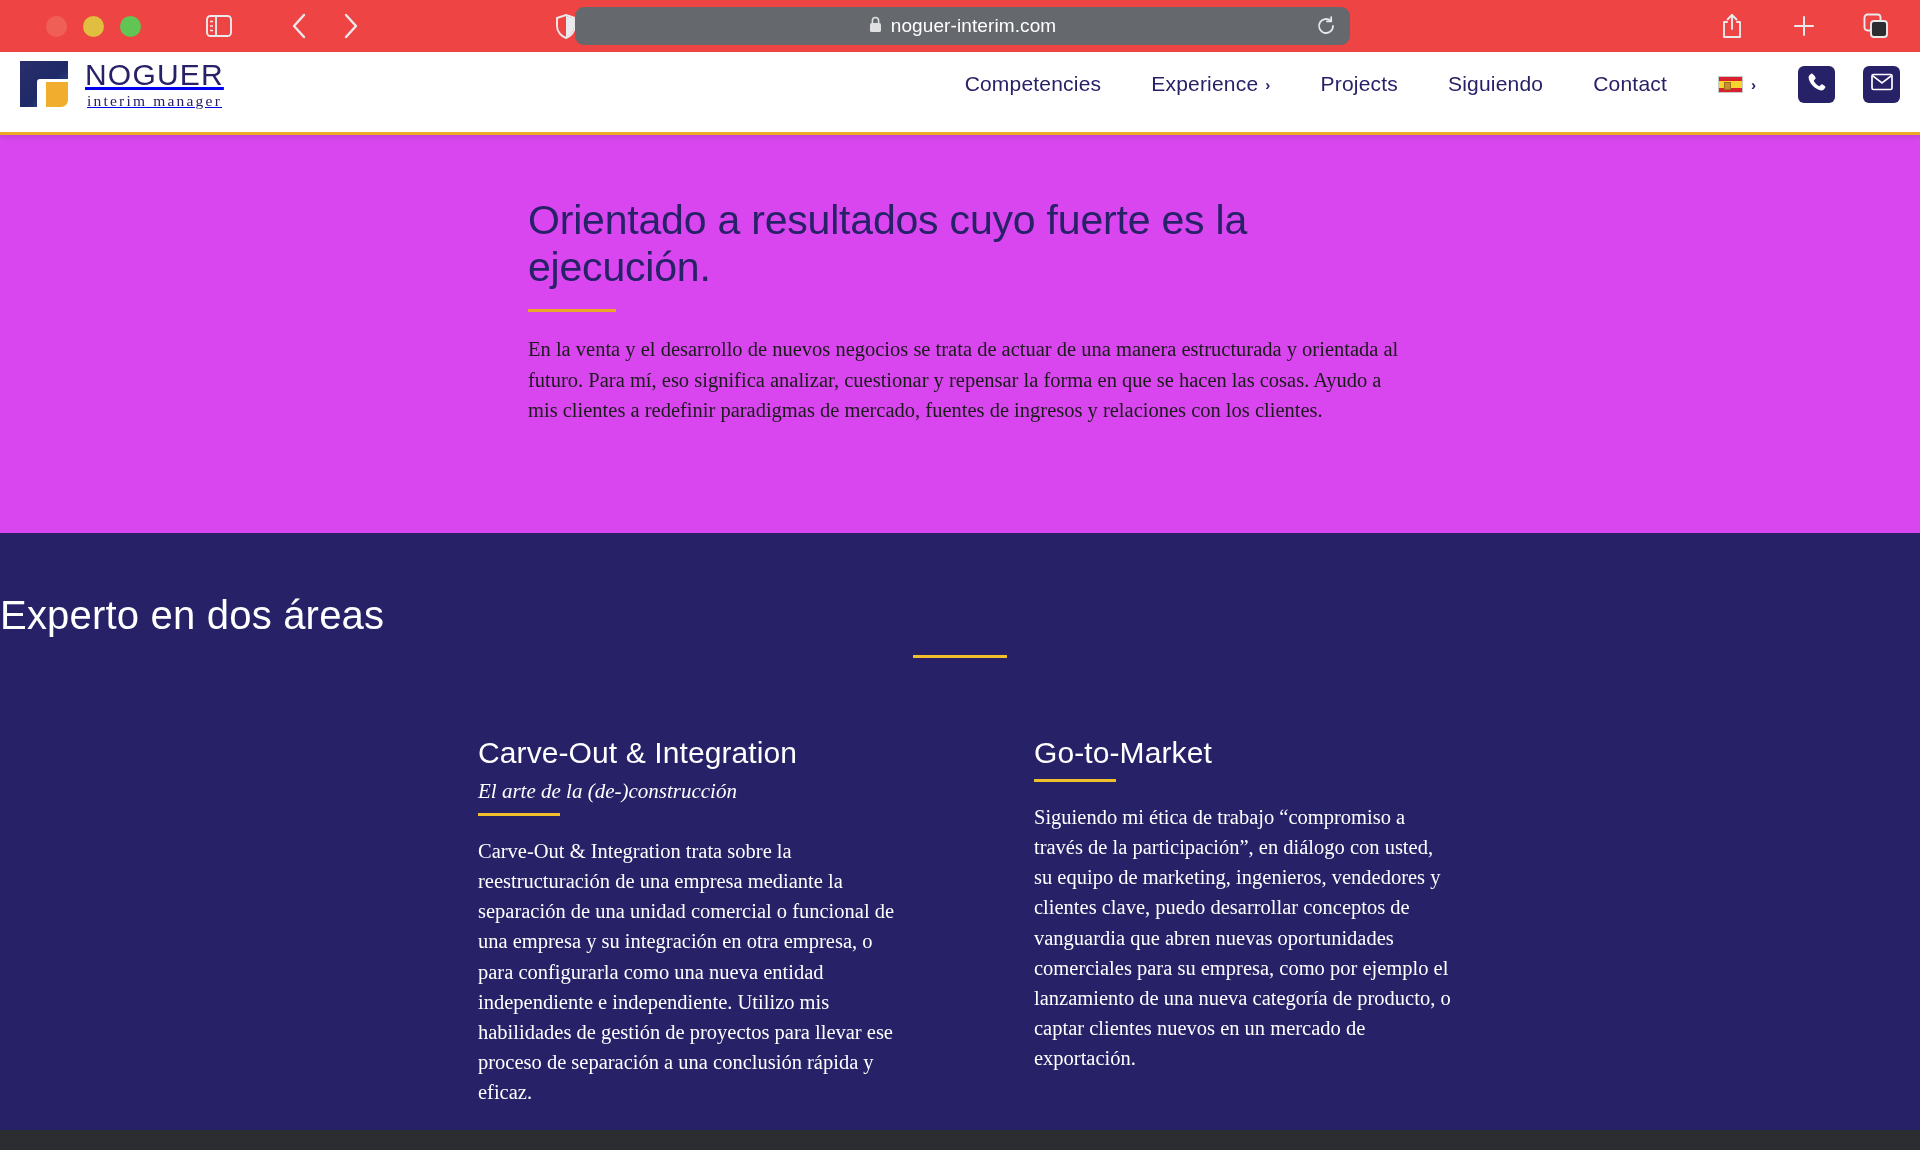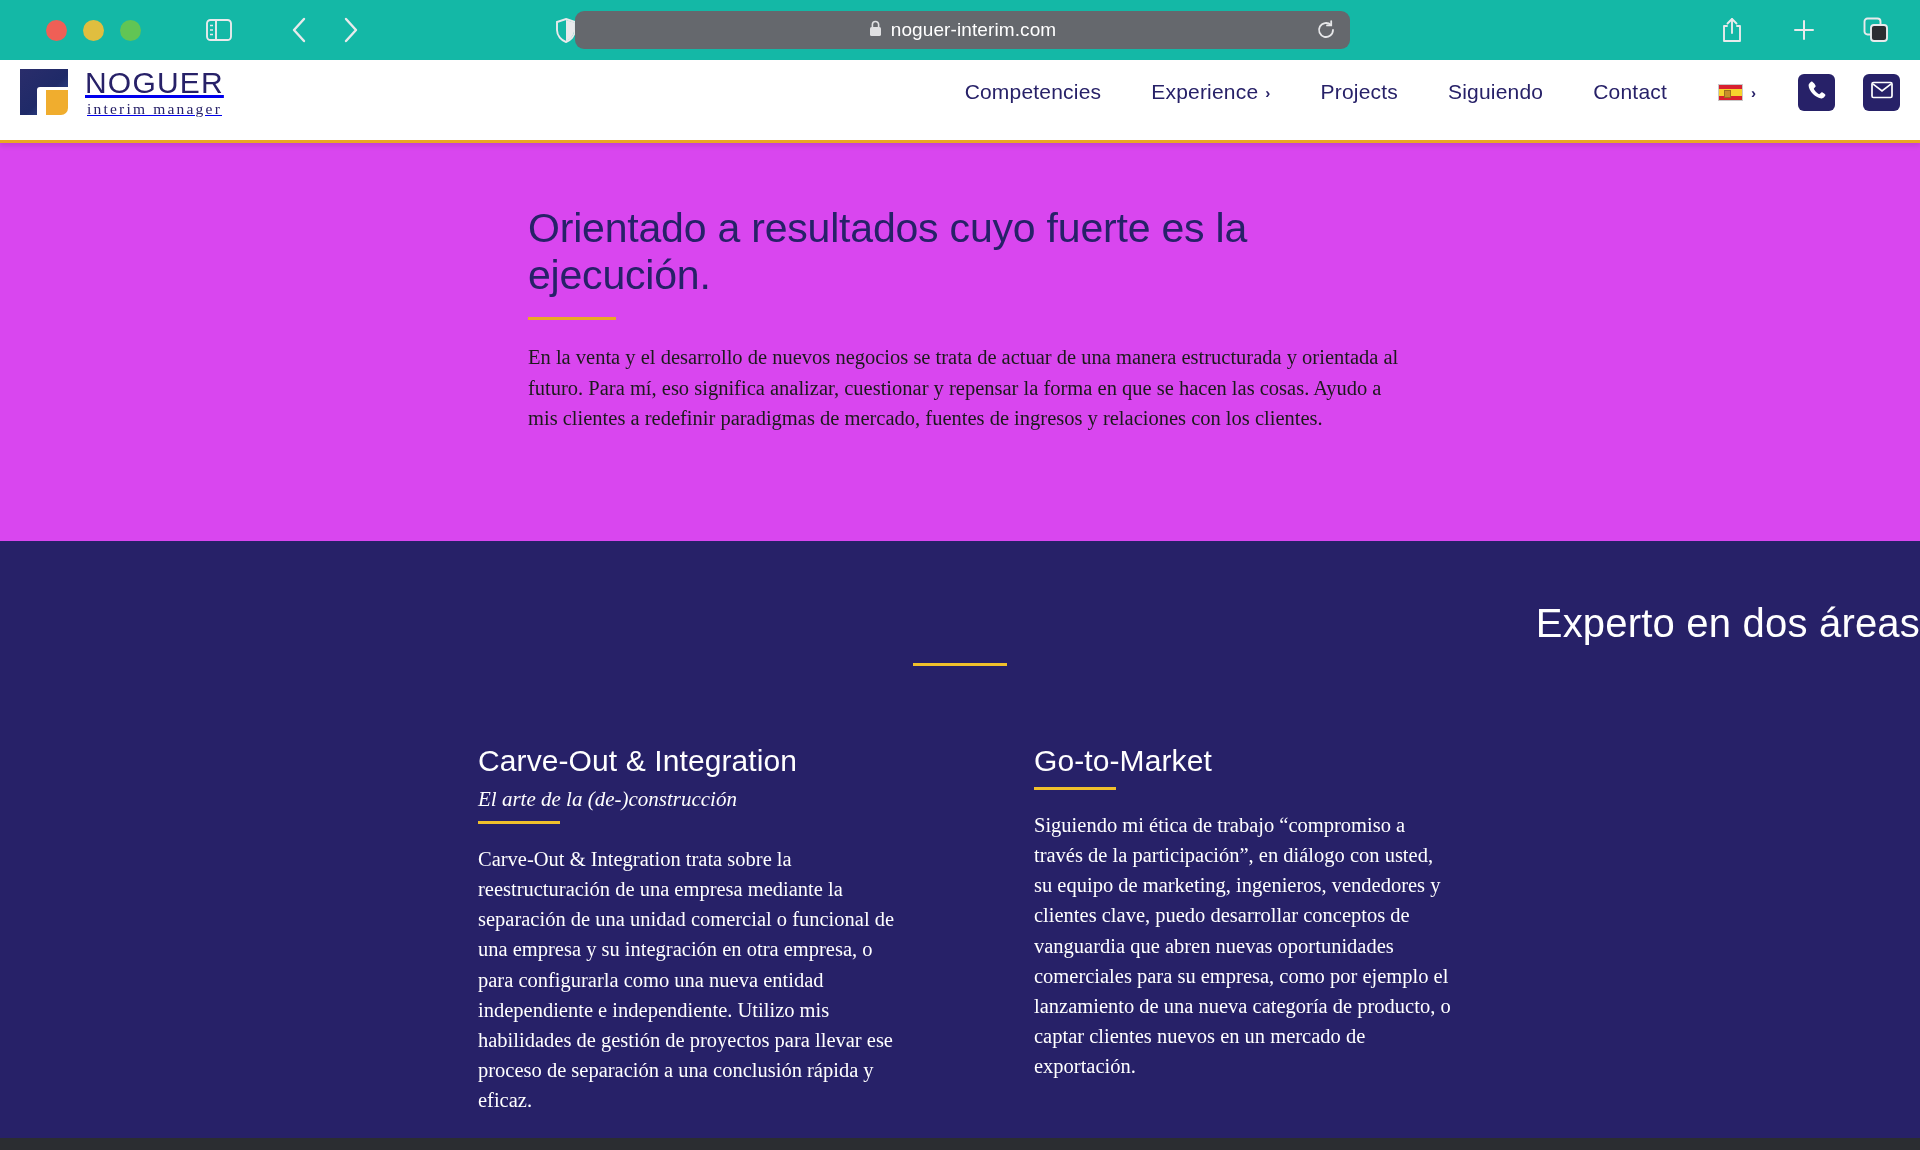--- a/index.html
+++ b/index.html
@@ -6,22 +6,22 @@
   html, body {
     width: 1920px;
     height: 1150px;
     overflow: hidden;
     background: #2b2d31;
     font-family: "Liberation Sans", sans-serif;
   }
 
   
   .browser-chrome {
-    height: 60px;
-    background: #14b8a6;
+    height: 52px;
+    background: #ef4444;
     display: flex;
     align-items: center;
     padding: 0 24px;
     position: relative;
   }
   .traffic-lights { display: flex; align-items: center; gap: 16px; margin-left: 22px; }
   .tl { width: 21px; height: 21px; border-radius: 50%; }
   .tl.red    { background: #ef5f56; }
   .tl.yellow { background: #e0be3f; }
   .tl.green  { background: #61c554; }
@@ -184,21 +184,21 @@
   }
   .intro p:last-child { margin-bottom: 0; }
 
   
   .expertise {
     background: #272168;
     height: 680px;
     padding-top: 60px;
   }
   .expertise h2 {
-    text-align: right;
+    text-align: left;
     color: #ffffff;
     font-size: 40px;
     font-weight: 400;
     letter-spacing: 0.2px;
     font-family: "Liberation Sans", sans-serif;
   }
   .rule-gold-center {
     width: 94px; height: 3px;
     background: #f0c02c;
     margin: 17px auto 0 auto;

